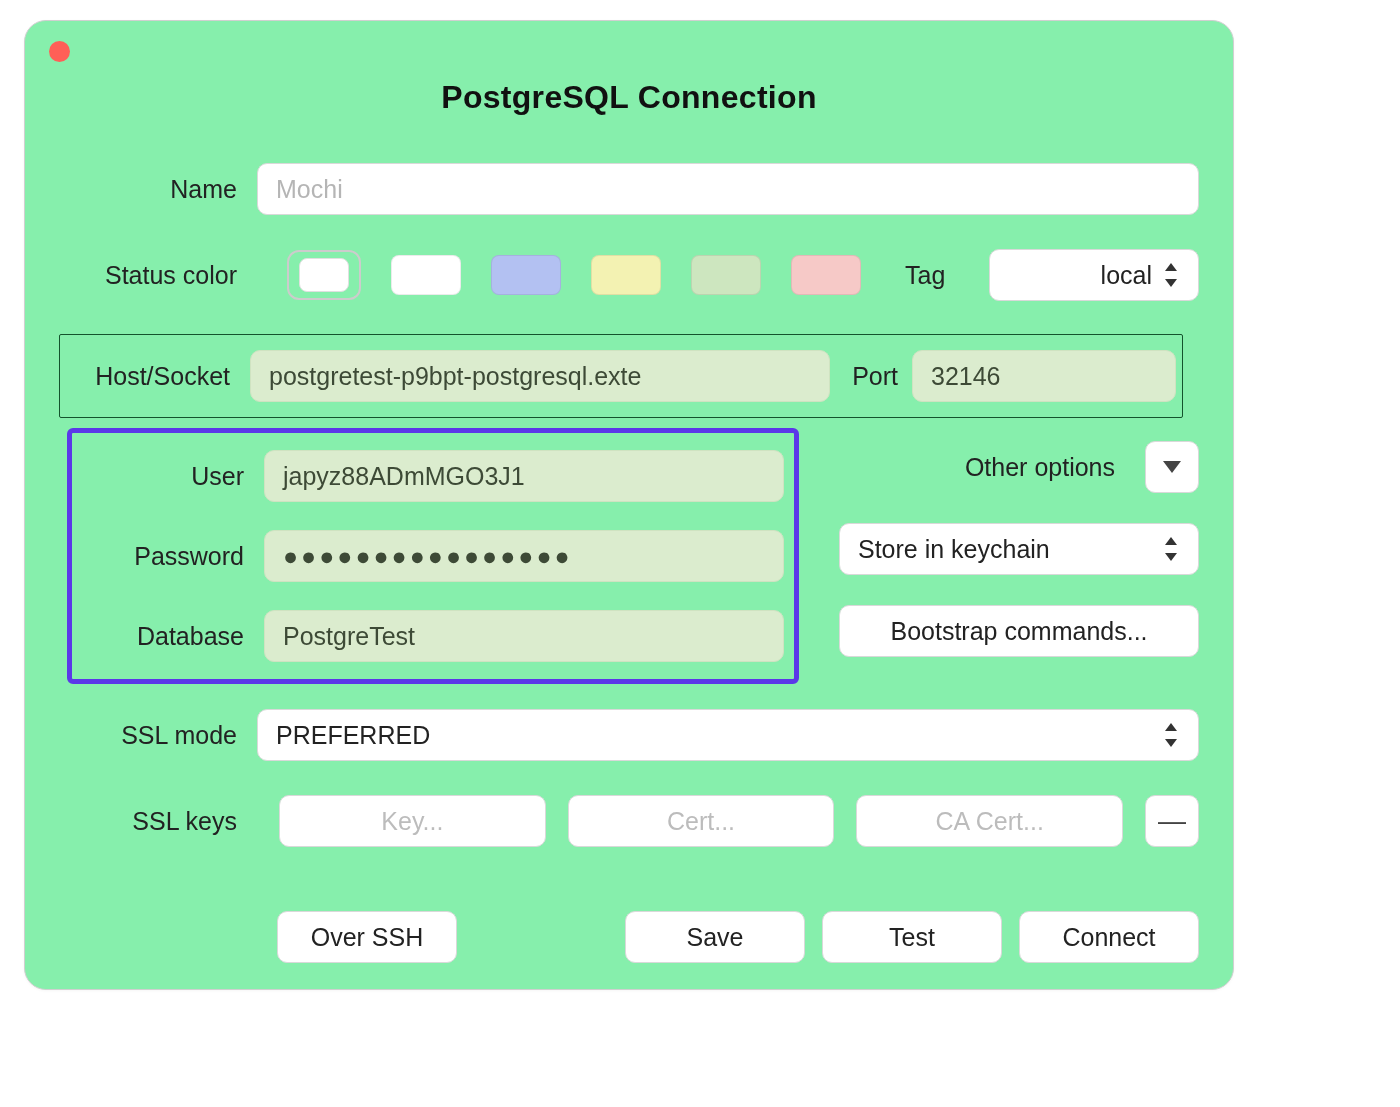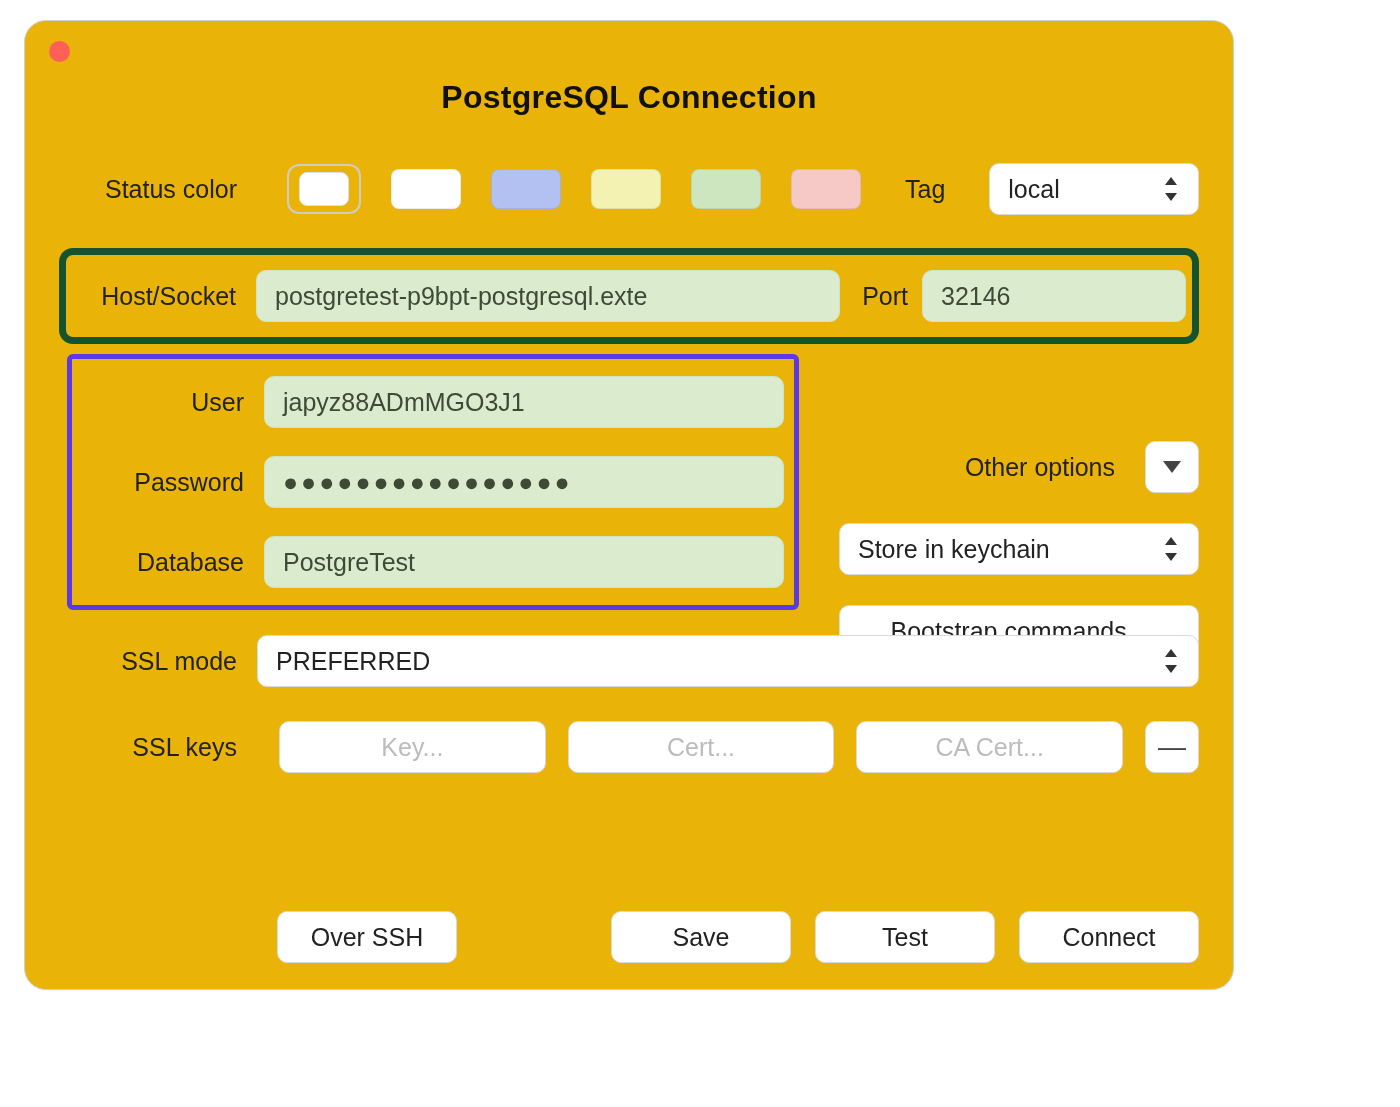--- a/index.html
+++ b/index.html
@@ -10,21 +10,21 @@
     font-family: -apple-system, "Helvetica Neue", Helvetica, Arial, sans-serif;
     font-size: 25px;
     color: #202020;
   }
   .window {
     position: absolute;
     left: 24px; top: 20px;
     width: 1210px; height: 970px;
     border: 1px solid #d0d0d0;
     border-radius: 22px;
-    background: #eab308;
+    background: #86efac;
     box-shadow: 0 1px 3px rgba(0,0,0,0.04);
     padding: 14px 0 0 0;
   }
   .traffic {
     position: absolute;
     left: 24px; top: 20px;
     width: 21px; height: 21px;
     border-radius: 50%;
     background: #ff5f57;
   }
@@ -95,23 +95,23 @@
   .swatch.plain { background:#fff; border:1px solid #e0e0e0; width:50px; height:34px;}
   .swatch.white { background:#ffffff; }
   .swatch.blue  { background:#b3c1f2; }
   .swatch.yellow{ background:#f3f2b2; }
   .swatch.green { background:#cde6bf; }
   .swatch.red   { background:#f6c9c7; }
 
   .tag-label { font-size:25px; color:#222; margin-left: 14px; margin-right: 14px; }
 
   .highlight-box {
-    border: 7px solid #14532d;
-    border-radius: 14px;
-    margin: 0 34px 10px 34px;
+    border: 1px solid #14532d;
+    border-radius: 2px;
+    margin: 0 50px 10px 34px;
     padding: 14px 0 14px 0;
   }
   .highlight-box .row { padding: 0 6px 0 0; margin-bottom:0;}
   .highlight-box .label { width: 190px; }
 
   .second-box {
     border: 5px solid #5b38e8;
     border-radius: 6px;
     margin: 0 auto 24px 42px;
     width: 732px;
@@ -140,21 +140,21 @@
     color:#222;
   }
   .btn.faded { color:#bcbcbc; }
   .chev-down {
     width:0;height:0;border-left:9px solid transparent;border-right:9px solid transparent;border-top:12px solid #444;
   }
   .dash { font-size:28px; color:#444; }
 
   .bottom-buttons {
     position:absolute; bottom: 26px; left: 0; right:0;
-    display:flex; gap: 24px; padding: 0 34px 0 252px;
+    display:flex; gap: 17px; padding: 0 34px 0 252px;
   }
   .bottom-buttons .btn { flex:0 0 auto; min-width: 180px; }
   .bottom-buttons .spacer { flex:1; }
 
   .ssl-keys-row { gap: 22px; }
   .ssl-keys-row .btn { flex:1; color:#bcbcbc; }
   .ssl-keys-row .btn.small { flex:0 0 54px; min-width:54px; padding:0; color:#444;}
 
   .other-opt {
     display:flex; align-items:center; gap:30px; justify-content:flex-end;
@@ -163,33 +163,37 @@
 
 </style>
 </head>
 <body>
 
 <div class="window">
   <div class="traffic"></div>
 
   <div class="title">PostgreSQL Connection</div>
 
+  <div class="row">
+    <div class="label">Name</div>
+    <div class="field placeholder" style="flex:1;">Mochi</div>
+  </div>
 
   <div class="row color-row">
     <div class="label">Status color</div>
     <div class="swatch-wrap">
         <div class="swatch plain"></div>
       </div>
     <div class="swatch white"></div>
     <div class="swatch blue"></div>
     <div class="swatch yellow"></div>
     <div class="swatch green"></div>
     <div class="swatch red"></div>
     <div class="tag-label">Tag</div>
-    <div class="select" style="flex:1; max-width:280px;">
+    <div class="select" style="flex:1; max-width:280px;justify-content:flex-end;">
       <span>local</span>
       <span class="updown"></span>
     </div>
   </div>
 
   <div class="highlight-box">
     <div class="row">
       <div class="label">Host/Socket</div>
       <div class="field green" style="flex:1;">postgretest-p9bpt-postgresql.exte</div>
       <div class="tag-label" style="margin-left:22px;">Port</div>

